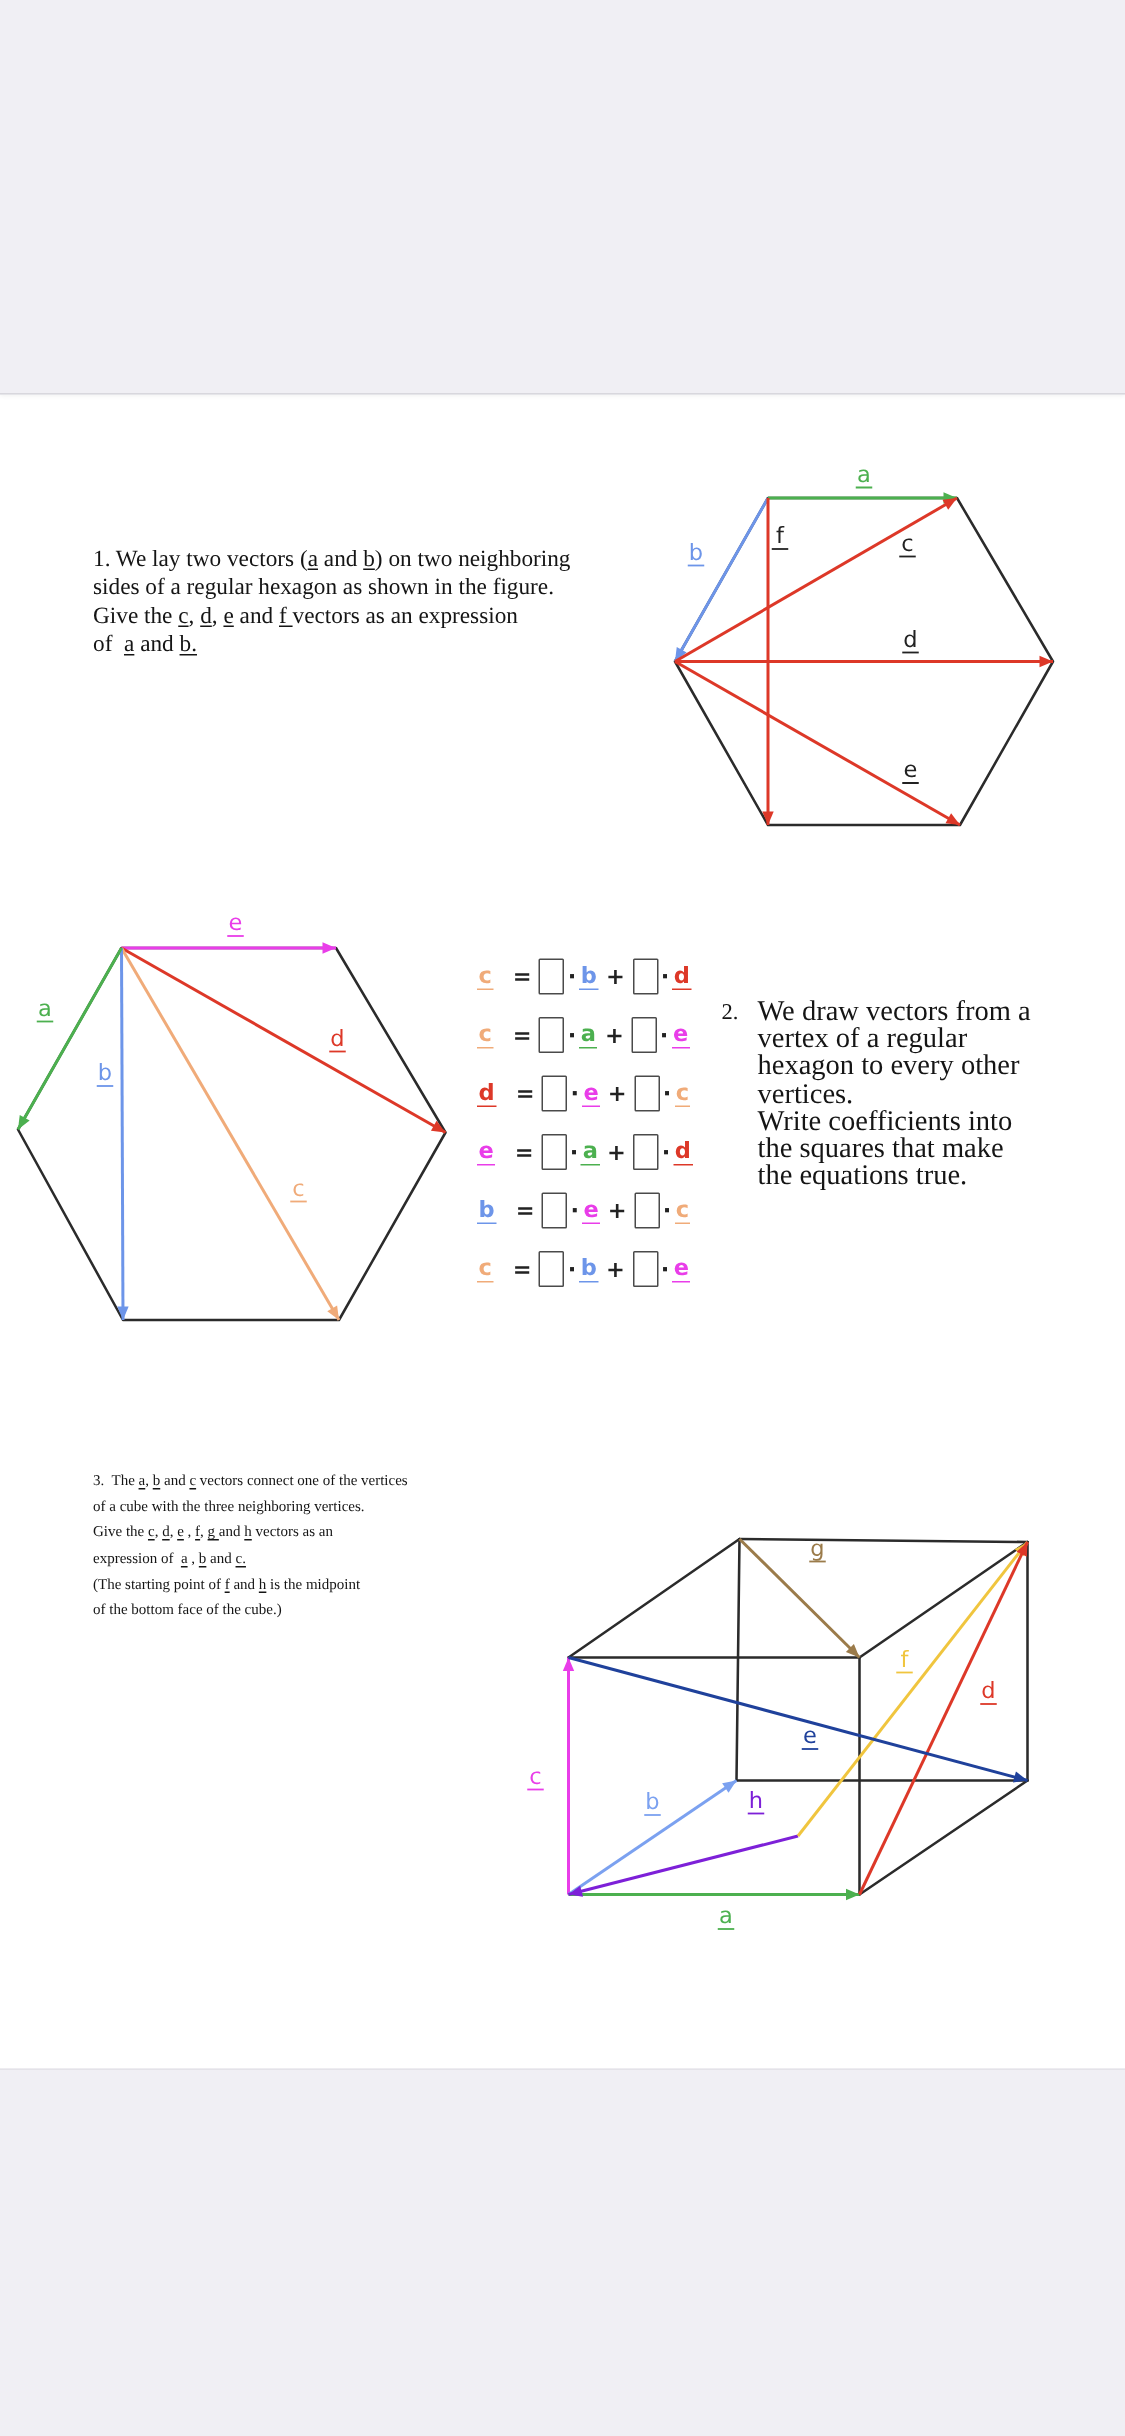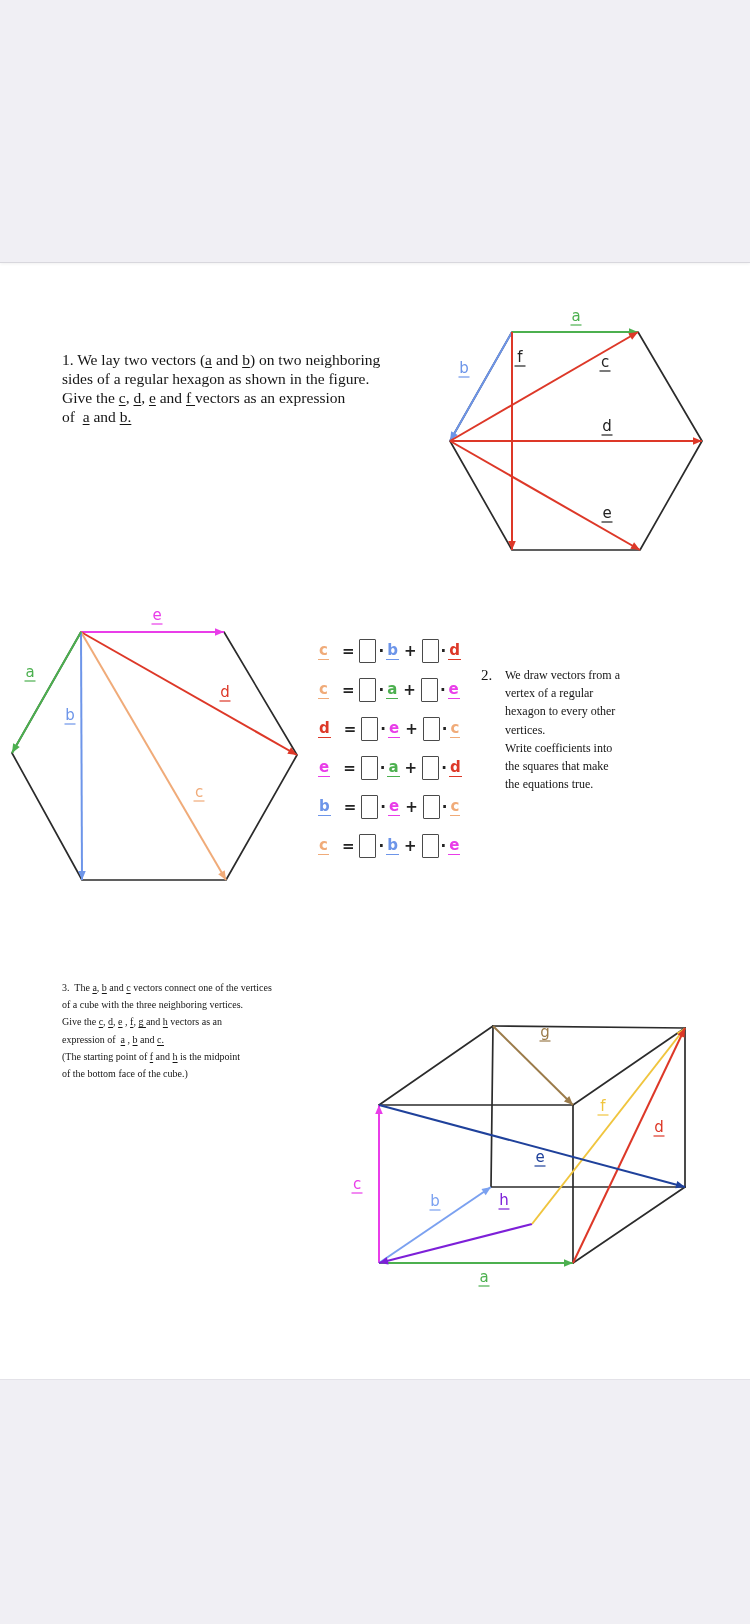--- a/index.html
+++ b/index.html
@@ -3,23 +3,23 @@
 <meta charset="utf-8">
 <style>
   html,body{margin:0;padding:0;}
   body{width:750px;height:1624px;position:relative;background:#ffffff;overflow:hidden;
        font-family:"Liberation Serif", serif;color:#151515;}
   .chrome-top{position:absolute;left:0;top:0;width:750px;height:262px;background:#f0eff4;
        border-bottom:1px solid #d8d7dd;box-shadow:0 1px 3px rgba(0,0,0,0.06);}
   .chrome-bottom{position:absolute;left:0;top:1379px;width:750px;height:245px;background:#f0eff4;
        border-top:1px solid #e3e2e8;}
   .textblock{position:absolute;white-space:pre;}
-  .p1{left:62px;top:350px;font-size:15.5px;line-height:19px;}
+  .p1{left:62px;top:363px;font-size:15.5px;line-height:19px;}
   .p2-num{left:481px;top:666px;font-size:15px;line-height:18.2px;}
-  .p2{left:505px;top:666px;font-size:12px;line-height:18.2px;}
+  .p2{left:505px;top:666px;font-size:19px;line-height:18.2px;}
   .p3{left:62px;top:979px;font-size:10px;line-height:17.2px;}
   .tline span.ul{text-decoration:underline;text-underline-offset:2px;text-decoration-thickness:1px;}
   .fig{position:absolute;}
   .fig1{left:430px;top:300px;}
   .fig2{left:0px;top:588px;}
   .fig3{left:340px;top:1000px;}
   .equations{position:absolute;left:318px;top:636px;}
   .eq-row{display:flex;align-items:center;height:30px;margin-bottom:9px;
        font-family:"DejaVu Sans", sans-serif;font-size:15px;font-weight:bold;}
   .eq-letter{border-bottom:1.6px solid currentColor;padding:0 1px 1px 1px;line-height:1;}

